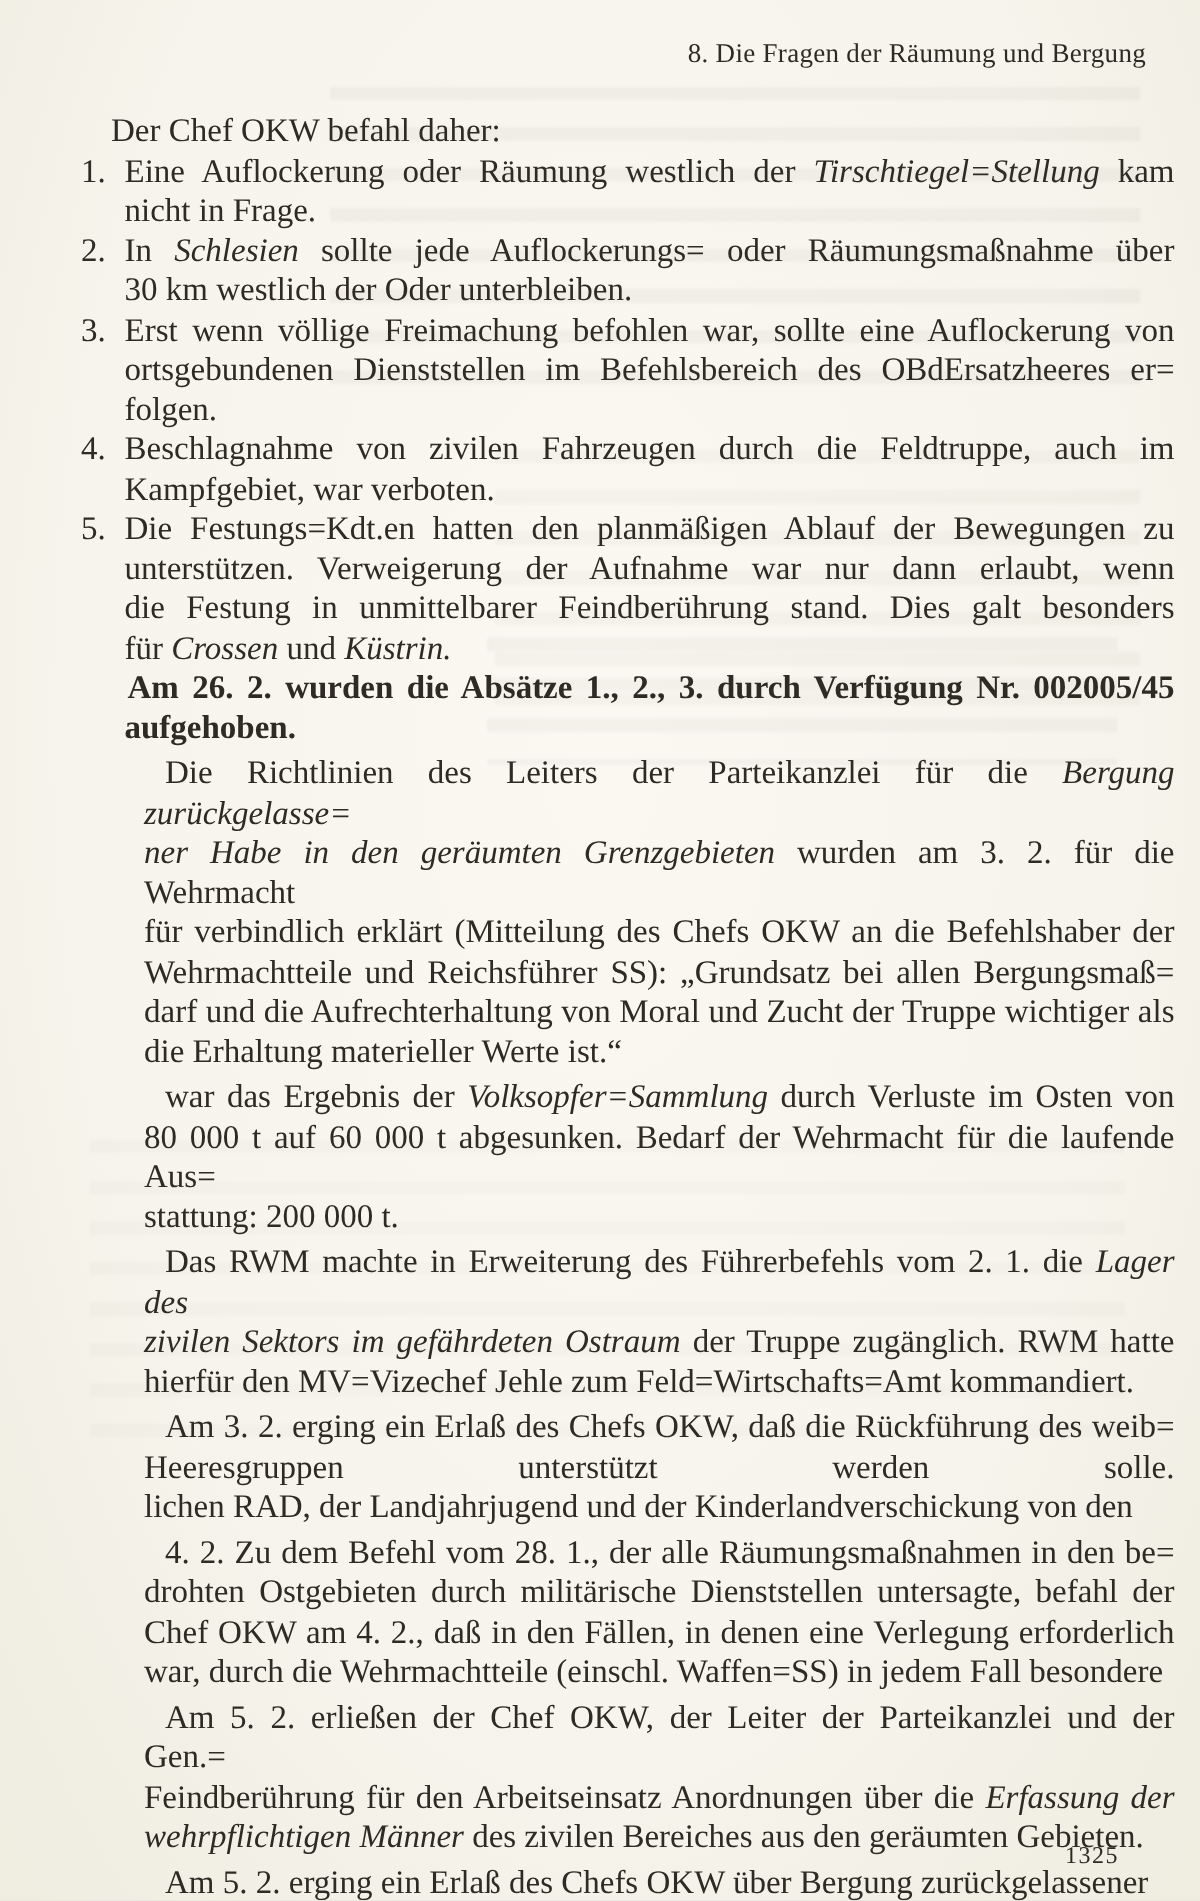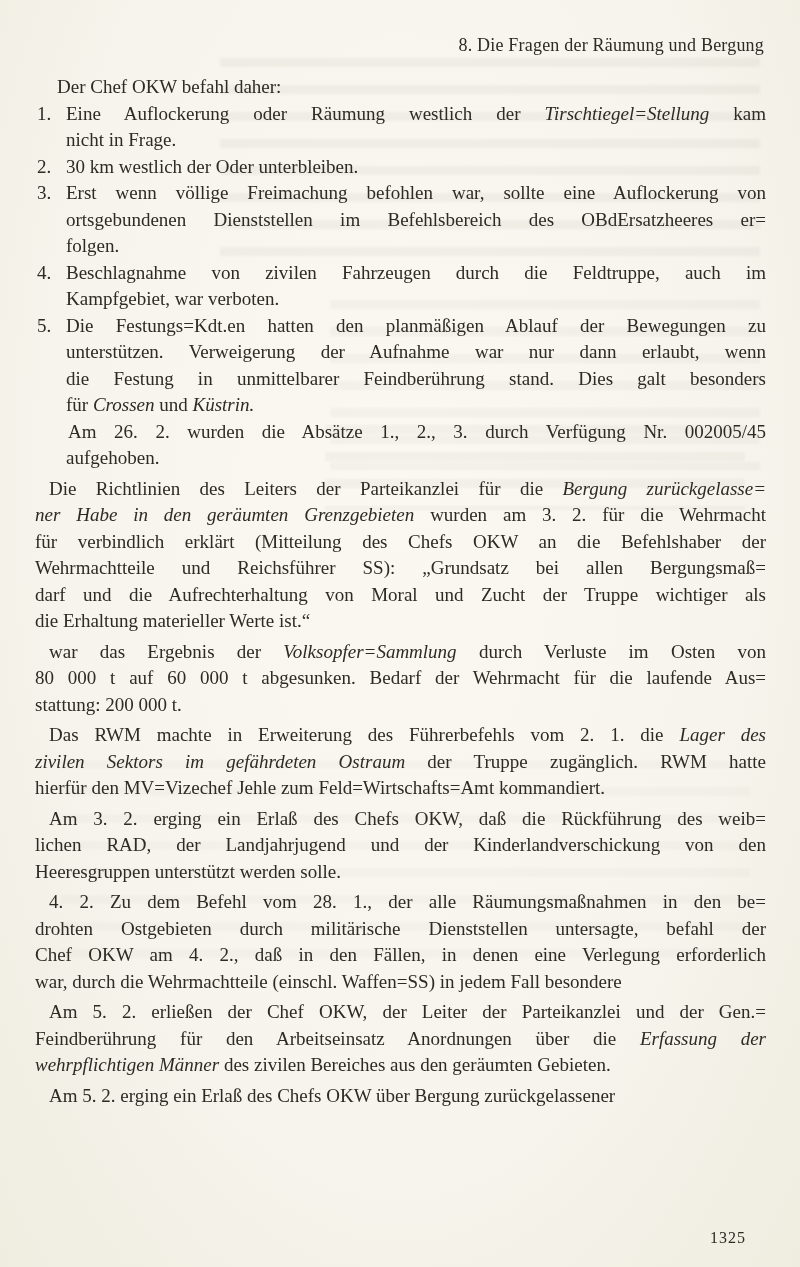--- a/index.html
+++ b/index.html
@@ -27,33 +27,33 @@
       rgba(105, 100, 85, 0.0) 9px, rgba(105, 100, 85, 0.0) 27px);
     filter: blur(1.2px);
   }
   .bleed-a { top: 58px;  right: 40px; width: 540px; height: 205px; }
   .bleed-b { top: 300px; left: 330px; width: 430px; height: 170px; opacity: .8; }
   .bleed-c { top: 425px; right: 55px; width: 420px; height: 85px; opacity: .9; }
   .bleed-d { top: 760px; left: 60px;  width: 690px; height: 210px; opacity: .5; }
 
   .running-head {
     position: absolute;
-    top: 35px;
+    top: 25px;
     right: 36px;
     font-size: 18px;
     letter-spacing: 0.2px;
     white-space: nowrap;
   }
 
   .body-text {
     position: absolute;
     top: 74px;
-    left: 35px;
+    left: 52px;
     width: 731px;
-    font-size: 19px;
+    font-size: 22px;
     line-height: 26.5px;
   }
 
   .block { position: relative; }
 
   .line {
     text-align: justify;
     text-align-last: justify;
     white-space: normal;
   }
@@ -61,24 +61,24 @@
 
   .intro { padding-left: 22px; }
 
   .list-item { padding-left: 31px; }
   .list-item .num {
     position: absolute;
     left: 2px;
     top: 0;
   }
 
-  .continuation { padding-left: 31px; }
+  .continuation { padding-left: 31px; font-weight: bold; }
   .continuation .line:first-child { text-indent: 2px; }
 
-  .paragraph { margin-top: 4px; }
+  .paragraph { margin-top: 4px; margin-left: 44px; }
   .paragraph .line:first-child { text-indent: 14px; }
 
   .it { font-style: italic; }
 
   .folio {
     position: absolute;
     right: 54px;
     bottom: 20px;
     font-size: 16px;
     letter-spacing: 1px;
@@ -101,20 +101,21 @@
       <div class="block intro">
         <div class="line"><span>Der Chef OKW befahl daher:</span></div>
       </div>
       <div class="block list-item">
         <span class="num">1.</span>
         <div class="line"><span>Eine Auflockerung oder Räumung westlich der </span><span class="it">Tirschtiegel=Stellung</span><span> kam</span></div>
         <div class="line"><span>nicht in Frage.</span></div>
       </div>
       <div class="block list-item">
         <span class="num">2.</span>
+        <div class="line"><span>In </span><span class="it">Schlesien</span><span> sollte jede Auflockerungs= oder Räumungsmaßnahme über</span></div>
         <div class="line"><span>30&nbsp;km westlich der Oder unterbleiben.</span></div>
       </div>
       <div class="block list-item">
         <span class="num">3.</span>
         <div class="line"><span>Erst wenn völlige Freimachung befohlen war, sollte eine Auflockerung von</span></div>
         <div class="line"><span>ortsgebundenen Dienststellen im Befehlsbereich des OBdErsatzheeres er=</span></div>
         <div class="line"><span>folgen.</span></div>
       </div>
       <div class="block list-item">
         <span class="num">4.</span>
@@ -145,22 +146,22 @@
         <div class="line"><span>80&nbsp;000 t auf 60&nbsp;000 t abgesunken. Bedarf der Wehrmacht für die laufende Aus=</span></div>
         <div class="line"><span>stattung: 200&nbsp;000 t.</span></div>
       </div>
       <div class="block paragraph">
         <div class="line"><span>Das RWM machte in Erweiterung des Führerbefehls vom 2. 1. die </span><span class="it">Lager des</span></div>
         <div class="line"><span class="it">zivilen Sektors im gefährdeten Ostraum</span><span> der Truppe zugänglich. RWM hatte</span></div>
         <div class="line"><span>hierfür den MV=Vizechef Jehle zum Feld=Wirtschafts=Amt kommandiert.</span></div>
       </div>
       <div class="block paragraph">
         <div class="line"><span>Am 3. 2. erging ein Erlaß des Chefs OKW, daß die Rückführung des weib=</span></div>
+        <div class="line"><span>Heeresgruppen unterstützt werden solle.</span></div>
         <div class="line"><span>lichen RAD, der Landjahrjugend und der Kinderlandverschickung von den</span></div>
-        <div class="line"><span>Heeresgruppen unterstützt werden solle.</span></div>
       </div>
       <div class="block paragraph">
         <div class="line"><span>4. 2. Zu dem Befehl vom 28. 1., der alle Räumungsmaßnahmen in den be=</span></div>
         <div class="line"><span>drohten Ostgebieten durch militärische Dienststellen untersagte, befahl der</span></div>
         <div class="line"><span>Chef OKW am 4. 2., daß in den Fällen, in denen eine Verlegung erforderlich</span></div>
         <div class="line"><span>war, durch die Wehrmachtteile (einschl. Waffen=SS) in jedem Fall besondere</span></div>
       </div>
       <div class="block paragraph">
         <div class="line"><span>Am 5. 2. erließen der Chef OKW, der Leiter der Parteikanzlei und der Gen.=</span></div>
         <div class="line"><span>Feindberührung für den Arbeitseinsatz Anordnungen über die </span><span class="it">Erfassung der</span></div>

